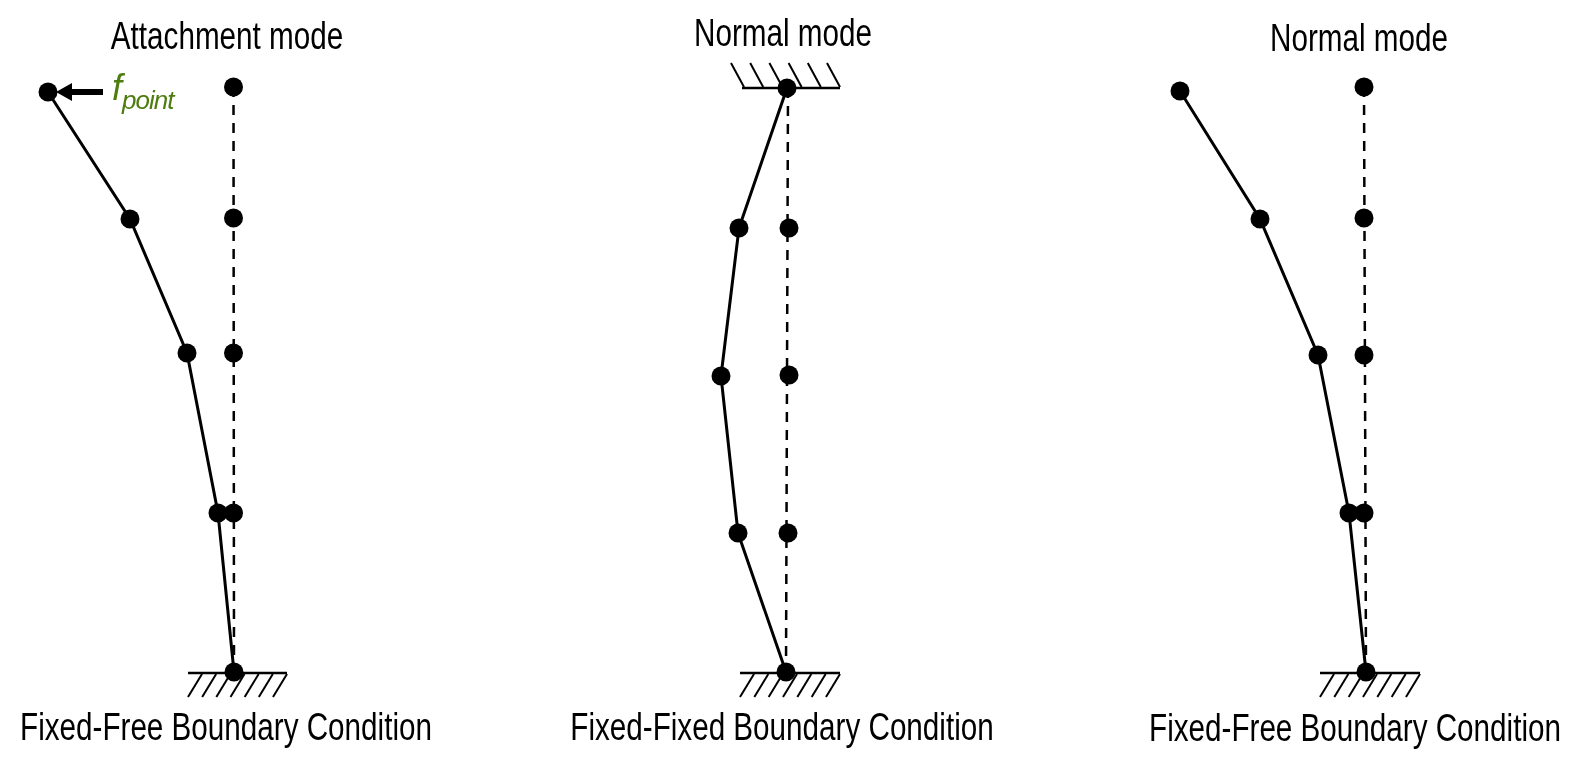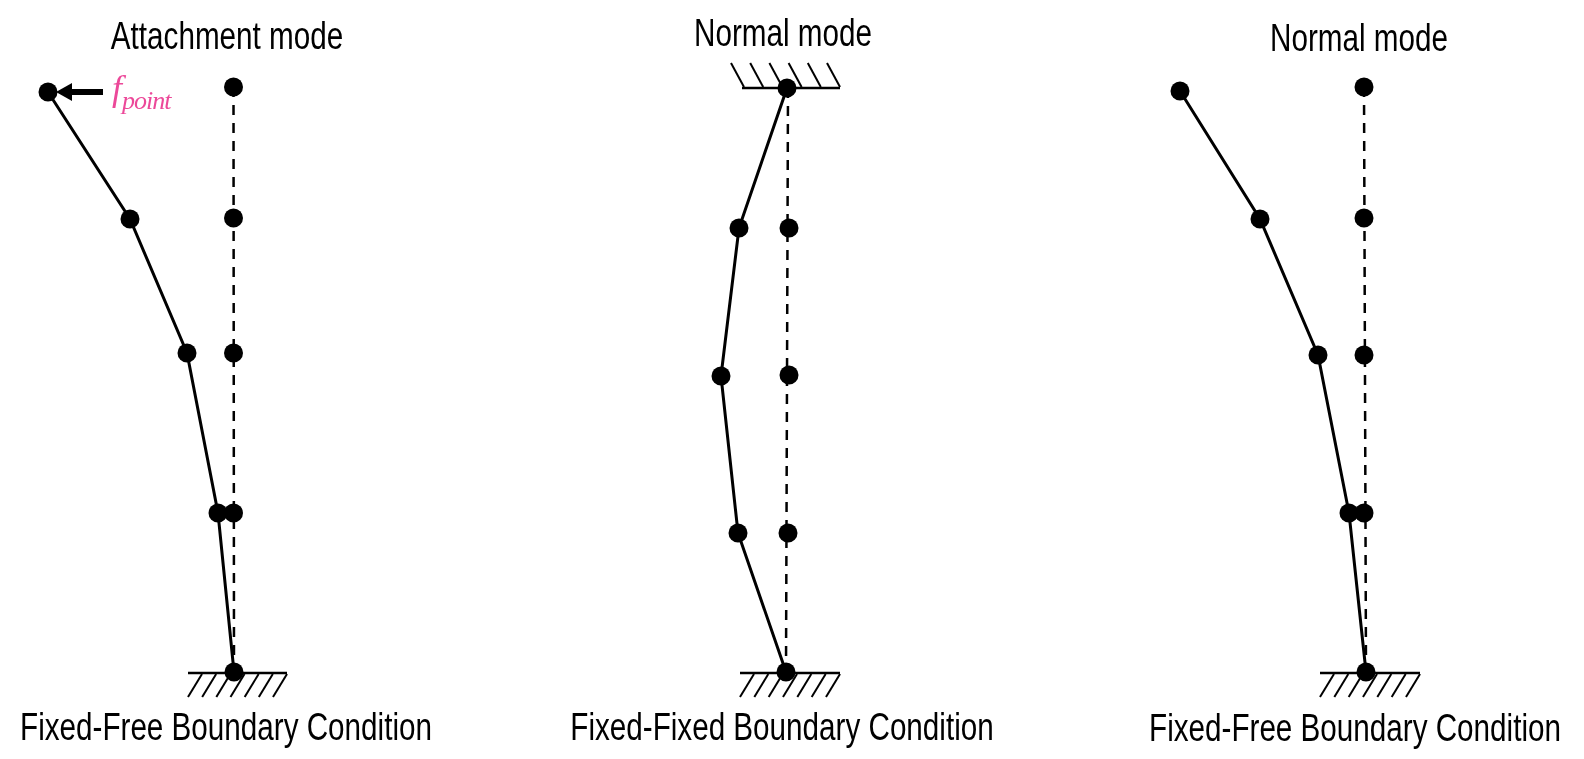--- a/index.html
+++ b/index.html
@@ -12,22 +12,22 @@
   .fig{
     position:relative;width:1584px;height:759px;background:#ffffff;overflow:hidden;
   }
   .fig svg{position:absolute;left:0;top:0}
   .label{
     position:absolute;white-space:nowrap;color:#000;
     font-size:38px;line-height:1;
     transform:translate(-50%,-50%) scaleX(0.78);
   }
   .flabel{
-    position:absolute;white-space:nowrap;color:#ec4899;
-    font-family:Liberation Serif, serif;font-style:italic;
+    position:absolute;white-space:nowrap;color:#4d7c0f;
+    font-family:Liberation Sans, sans-serif;font-style:italic;
     font-size:36px;line-height:1;
   }
   .flabel sub{
     font-size:26px;line-height:0;vertical-align:-9px;letter-spacing:-1px;
   }
 </style>
 </head>
 <body>
 
 <div class="fig">

